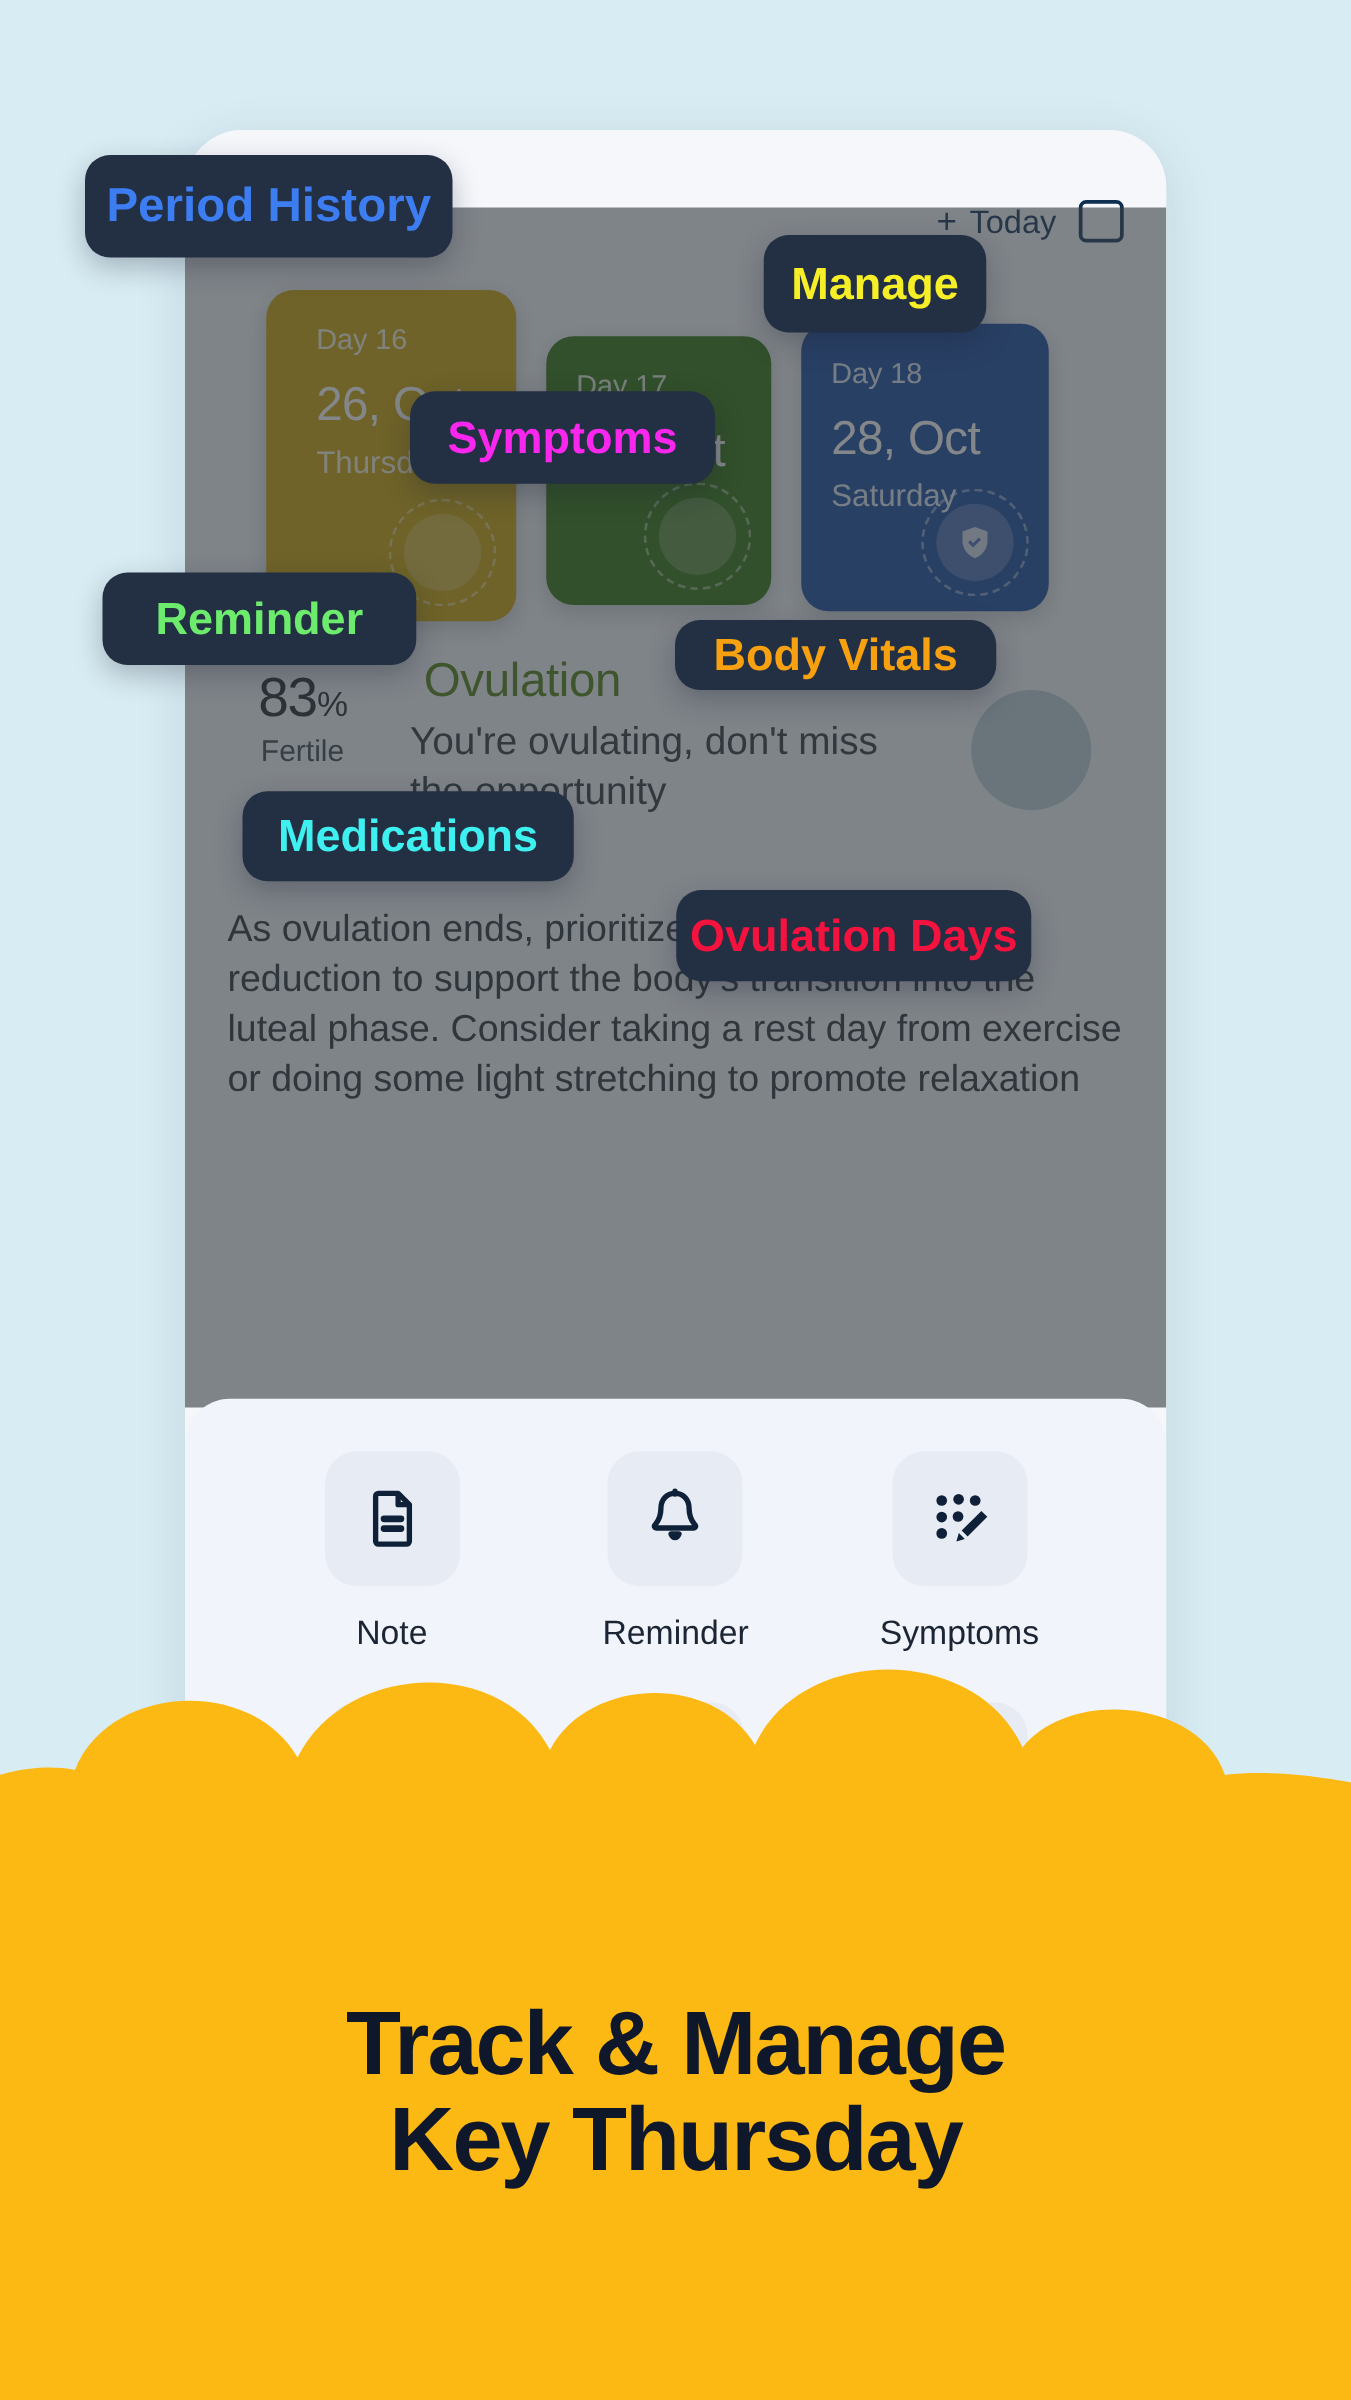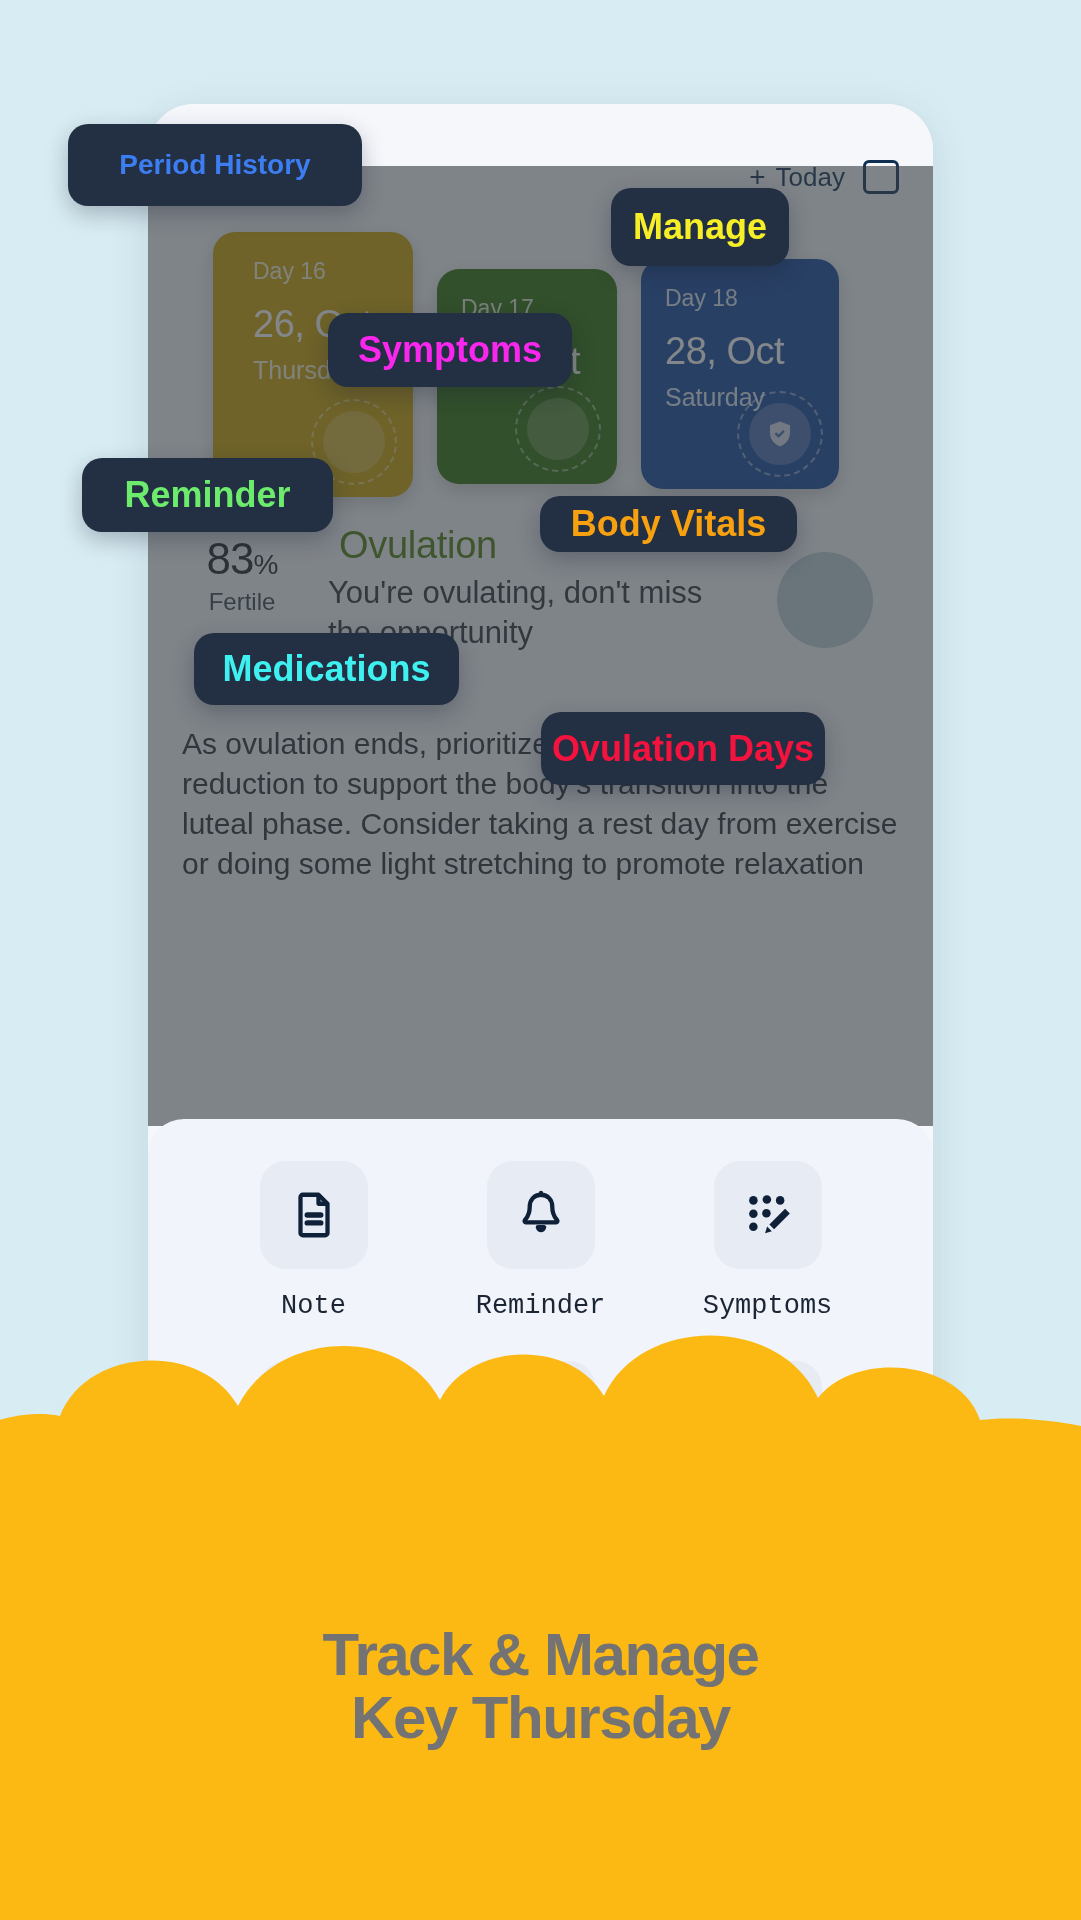--- a/index.html
+++ b/index.html
@@ -125,21 +125,21 @@
   #action-sheet {
     position: absolute; left: 0; top: 1015px;
     width: 785px; height: 420px;
     background: #f1f4fa;
     border-radius: 36px 36px 0 0;
     z-index: 60;
     padding: 42px 52px 0 52px;
   }
   .grid {
     display: grid; grid-template-columns: repeat(3,1fr);
-    row-gap: 40px; justify-items: center; font-family: Liberation Mono, monospace;
+    row-gap: 40px; justify-items: center;
   }
   .cell { display: flex; flex-direction: column; align-items: center; }
   .tile {
     width: 108px; height: 108px; border-radius: 26px;
     background: #e6ebf4;
     display: flex; align-items: center; justify-content: center;
   }
   .tile svg { width: 54px; height: 54px; }
   .cell .lbl { margin-top: 22px; font-size: 27px; color: #1b2533; }
 
@@ -147,38 +147,38 @@
   #cloud {
     position: absolute; left: 0; bottom: 0;
     width: 1081px; height: 700px;
     z-index: 80;
   }
   #cloud svg { display: block; width: 1081px; height: 700px; }
   #headline {
     position: absolute; left: 0; bottom: 170px;
     width: 1081px; z-index: 90;
     text-align: center;
-    color: #737373;
+    color: #0f172a;
     font-weight: 700;
-    font-size: 60px;
+    font-size: 72px;
     line-height: 1.06;
     letter-spacing: -1.5px;
   }
 
   
   .fbadge {
     position: absolute; z-index: 95;
     background: #232f42;
     border-radius: 20px;
     display: flex; align-items: center; justify-content: center;
     font-weight: 700;
     box-shadow: 0 8px 22px rgba(20,30,45,.28);
     white-space: nowrap;
   }
-  #fb-0 { left: 68px;  top: 124px; width: 294px; height: 82px; font-size: 28px; color: #3d7df2; }
+  #fb-0 { left: 68px;  top: 124px; width: 294px; height: 82px; font-size: 38px; color: #3d7df2; }
   #fb-1 { left: 611px; top: 188px; width: 178px; height: 78px; font-size: 36px; color: #f6ef28; }
   #fb-2 { left: 328px; top: 313px; width: 244px; height: 74px; font-size: 36px; color: #f927ed; }
   #fb-3 { left: 82px;  top: 458px; width: 251px; height: 74px; font-size: 36px; color: #6ceb6c; }
   #fb-4 { left: 540px; top: 496px; width: 257px; height: 56px; font-size: 36px; color: #f7a010; }
   #fb-5 { left: 194px; top: 633px; width: 265px; height: 72px; font-size: 36px; color: #3ef0f0; }
   #fb-6 { left: 541px; top: 712px; width: 284px; height: 73px; font-size: 36px; color: #f4123e; }
 </style>
 </head>
 <body>
 

